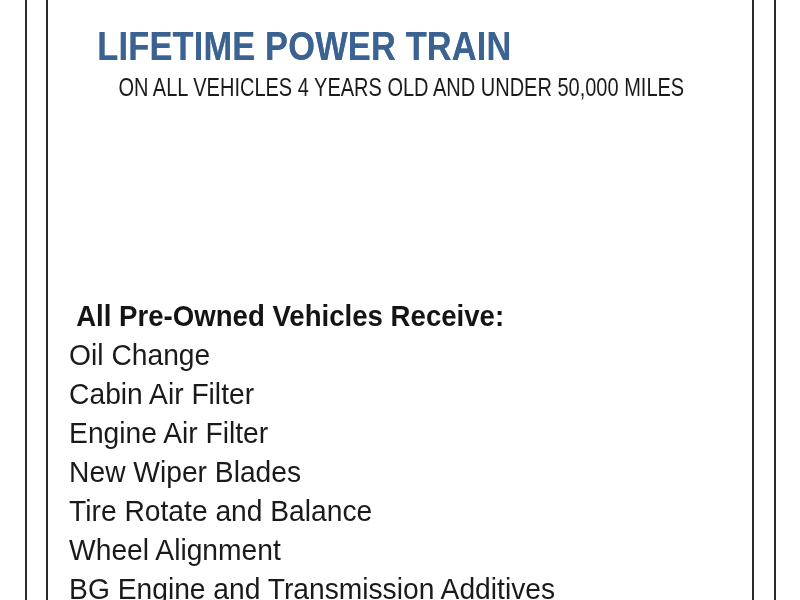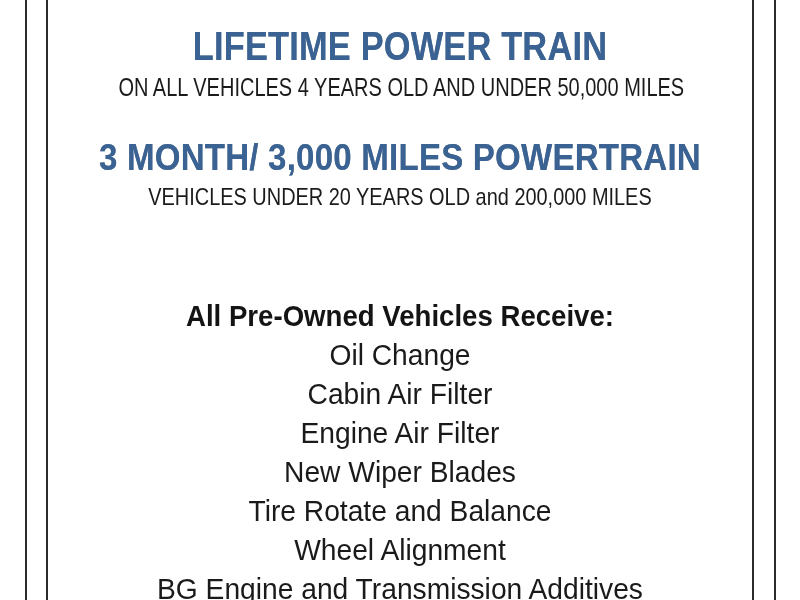--- a/index.html
+++ b/index.html
@@ -35,21 +35,21 @@
   .rule-r-inner { left: 752px; }
   .rule-r-outer { left: 774px; }
 
   
   .content {
     position: absolute;
     left: 48px;
     top: 0;
     width: 704px;
     height: 600px;
-    text-align: center;
+    text-align: left;
   }
 
   
   .block-1 { position: absolute; left: 0; top: 24px;  width: 100%; }
   .block-2 { position: absolute; left: 0; top: 138px; width: 100%; }
 
   .headline {
     color: #3a6394;
     font-family: "Liberation Sans Narrow", "Liberation Sans", sans-serif;
     font-weight: bold;
@@ -128,24 +128,20 @@
   <div class="rule rule-r-inner"></div>
   <div class="rule rule-r-outer"></div>
 
   <div class="content">
 
     <div class="block-1">
       <div class="headline">LIFETIME POWER TRAIN</div>
       <div class="subhead">ON ALL VEHICLES 4 YEARS OLD AND UNDER 50,000 MILES</div>
     </div>
 
-    <div class="block-2">
-      <div class="headline headline-2">3 MONTH/ 3,000 MILES POWERTRAIN</div>
-      <div class="subhead subhead-2">VEHICLES UNDER 20 YEARS OLD and 200,000 MILES</div>
-    </div>
 
     <div class="services">
       <div class="services-title">All Pre-Owned Vehicles Receive:</div>
       <div class="service-item">Oil Change</div>
       <div class="service-item">Cabin Air Filter</div>
       <div class="service-item">Engine Air Filter</div>
       <div class="service-item">New Wiper Blades</div>
       <div class="service-item">Tire Rotate and Balance</div>
       <div class="service-item">Wheel Alignment</div>
       <div class="service-item">BG Engine and Transmission Additives</div>

